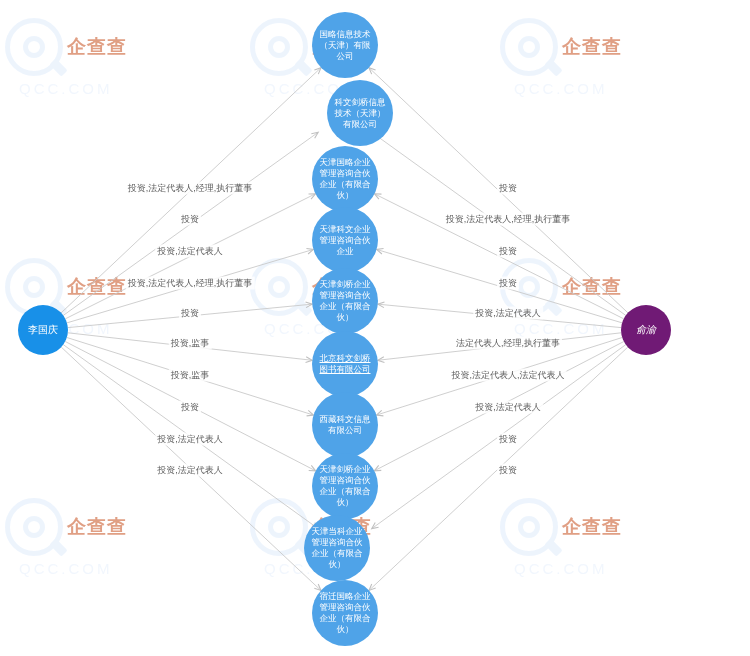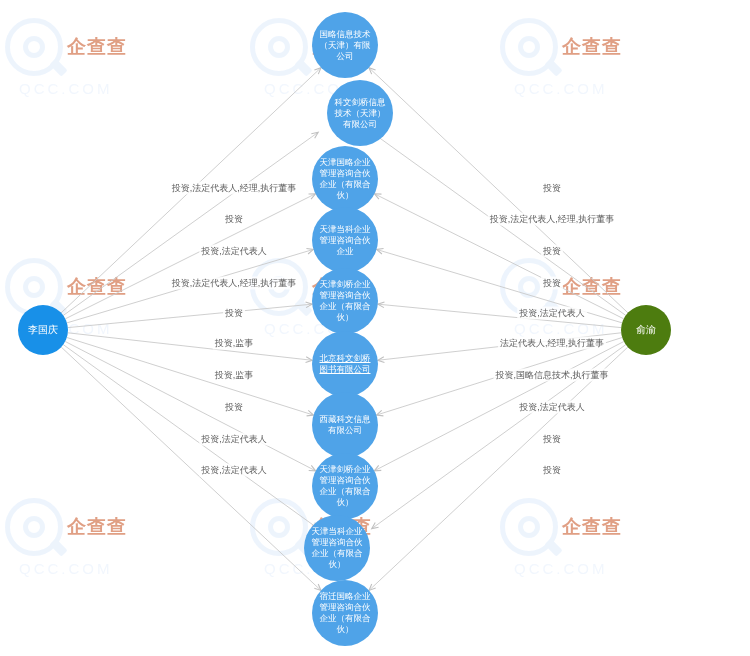--- a/index.html
+++ b/index.html
@@ -89,21 +89,20 @@
   .edge-label {
     position: absolute;
     z-index: 3;
     font-size: 9px;
     color: #5b5b5b;
     white-space: nowrap;
     transform: translate(-50%, -50%);
     background: rgba(255,255,255,0.82);
     padding: 1px 2px;
     line-height: 11px;
-    margin-left: 44px;
   }
 
   
   .node {
     position: absolute;
     border-radius: 50%;
     display: flex;
     align-items: center;
     justify-content: center;
     text-align: center;
@@ -265,38 +264,38 @@
       <div class="edge-label" style="left: 190px; top: 375px;">投资,监事</div>
       <div class="edge-label" style="left: 190px; top: 407px;">投资</div>
       <div class="edge-label" style="left: 190px; top: 439px;">投资,法定代表人</div>
       <div class="edge-label" style="left: 190px; top: 470px;">投资,法定代表人</div>
       <div class="edge-label" style="left: 508px; top: 188px;">投资</div>
       <div class="edge-label" style="left: 508px; top: 219px;">投资,法定代表人,经理,执行董事</div>
       <div class="edge-label" style="left: 508px; top: 251px;">投资</div>
       <div class="edge-label" style="left: 508px; top: 283px;">投资</div>
       <div class="edge-label" style="left: 508px; top: 313px;">投资,法定代表人</div>
       <div class="edge-label" style="left: 508px; top: 343px;">法定代表人,经理,执行董事</div>
-      <div class="edge-label" style="left: 508px; top: 375px;">投资,国略信息技术,执行董事</div>
+      <div class="edge-label" style="left: 508px; top: 375px;">投资,法定代表人,法定代表人</div>
       <div class="edge-label" style="left: 508px; top: 407px;">投资,法定代表人</div>
       <div class="edge-label" style="left: 508px; top: 439px;">投资</div>
       <div class="edge-label" style="left: 508px; top: 470px;">投资</div>
     </div>
 
   <div id="node-layer">
       <div class="node node-company" style="left: 312px; top: 12px;">
         <span class="node-label">国略信息技术（天津）有限公司</span>
       </div>
       <div class="node node-company" style="left: 312px; top: 80px; margin-left: 15px;">
         <span class="node-label">科文剑桥信息技术（天津）有限公司</span>
       </div>
       <div class="node node-company" style="left: 312px; top: 146px;">
         <span class="node-label">天津国略企业管理咨询合伙企业（有限合伙）</span>
       </div>
       <div class="node node-company" style="left: 312px; top: 207px;">
-        <span class="node-label">天津当科企业管理咨询合伙企业</span>
+        <span class="node-label">天津科文企业管理咨询合伙企业</span>
       </div>
       <div class="node node-company" style="left: 312px; top: 268px;">
         <span class="node-label">天津剑桥企业管理咨询合伙企业（有限合伙）</span>
       </div>
       <div class="node node-company" style="left: 312px; top: 331px; text-decoration: underline;">
         <span class="node-label">北京科文剑桥图书有限公司</span>
       </div>
       <div class="node node-company" style="left: 312px; top: 392px;">
         <span class="node-label">西藏科文信息有限公司</span>
       </div>
@@ -305,18 +304,18 @@
       </div>
       <div class="node node-company" style="left: 304px; top: 515px;">
         <span class="node-label">天津当科企业管理咨询合伙企业（有限合伙）</span>
       </div>
       <div class="node node-company" style="left: 312px; top: 580px;">
         <span class="node-label">宿迁国略企业管理咨询合伙企业（有限合伙）</span>
       </div>
       <div class="node node-person-left" style="left: 18px; top: 305px; background: rgb(24, 144, 232);">
         <span class="node-label">李国庆</span>
       </div>
-      <div class="node node-person-right" style="left: 621px; top: 305px; background: #4d7c0f;">
+      <div class="node node-person-right" style="left: 621px; top: 305px; background: #701a75; font-style: italic;">
         <span class="node-label">俞渝</span>
       </div>
     </div>
 
 </div>
 
 </body></html>

